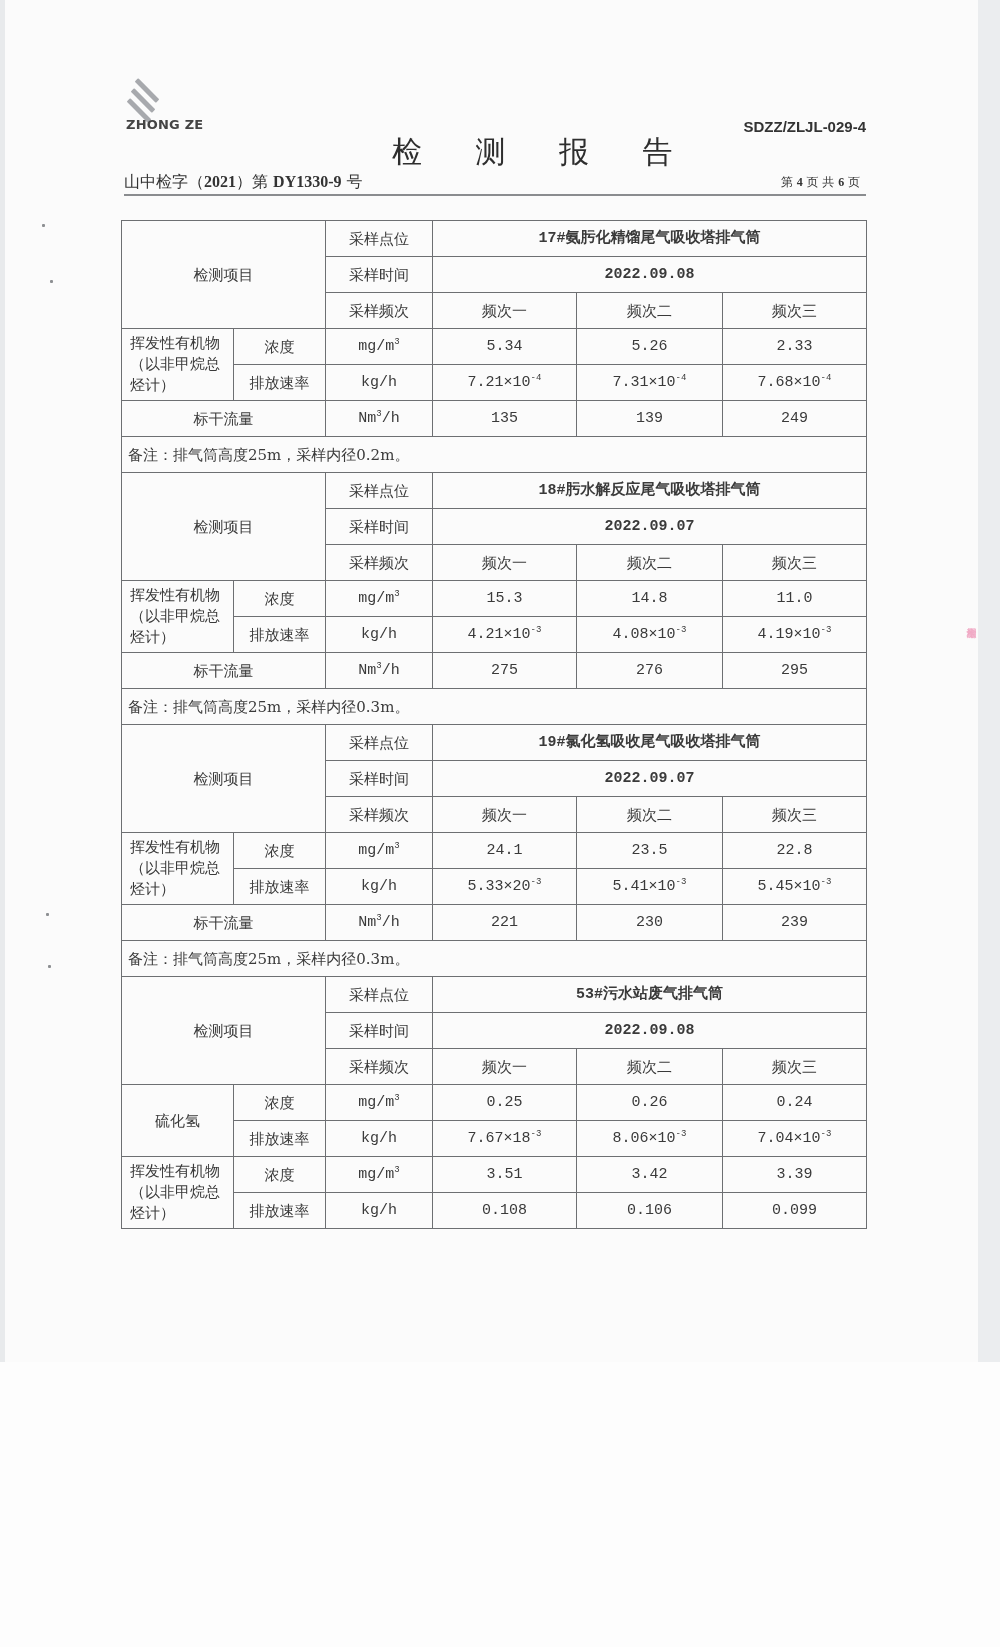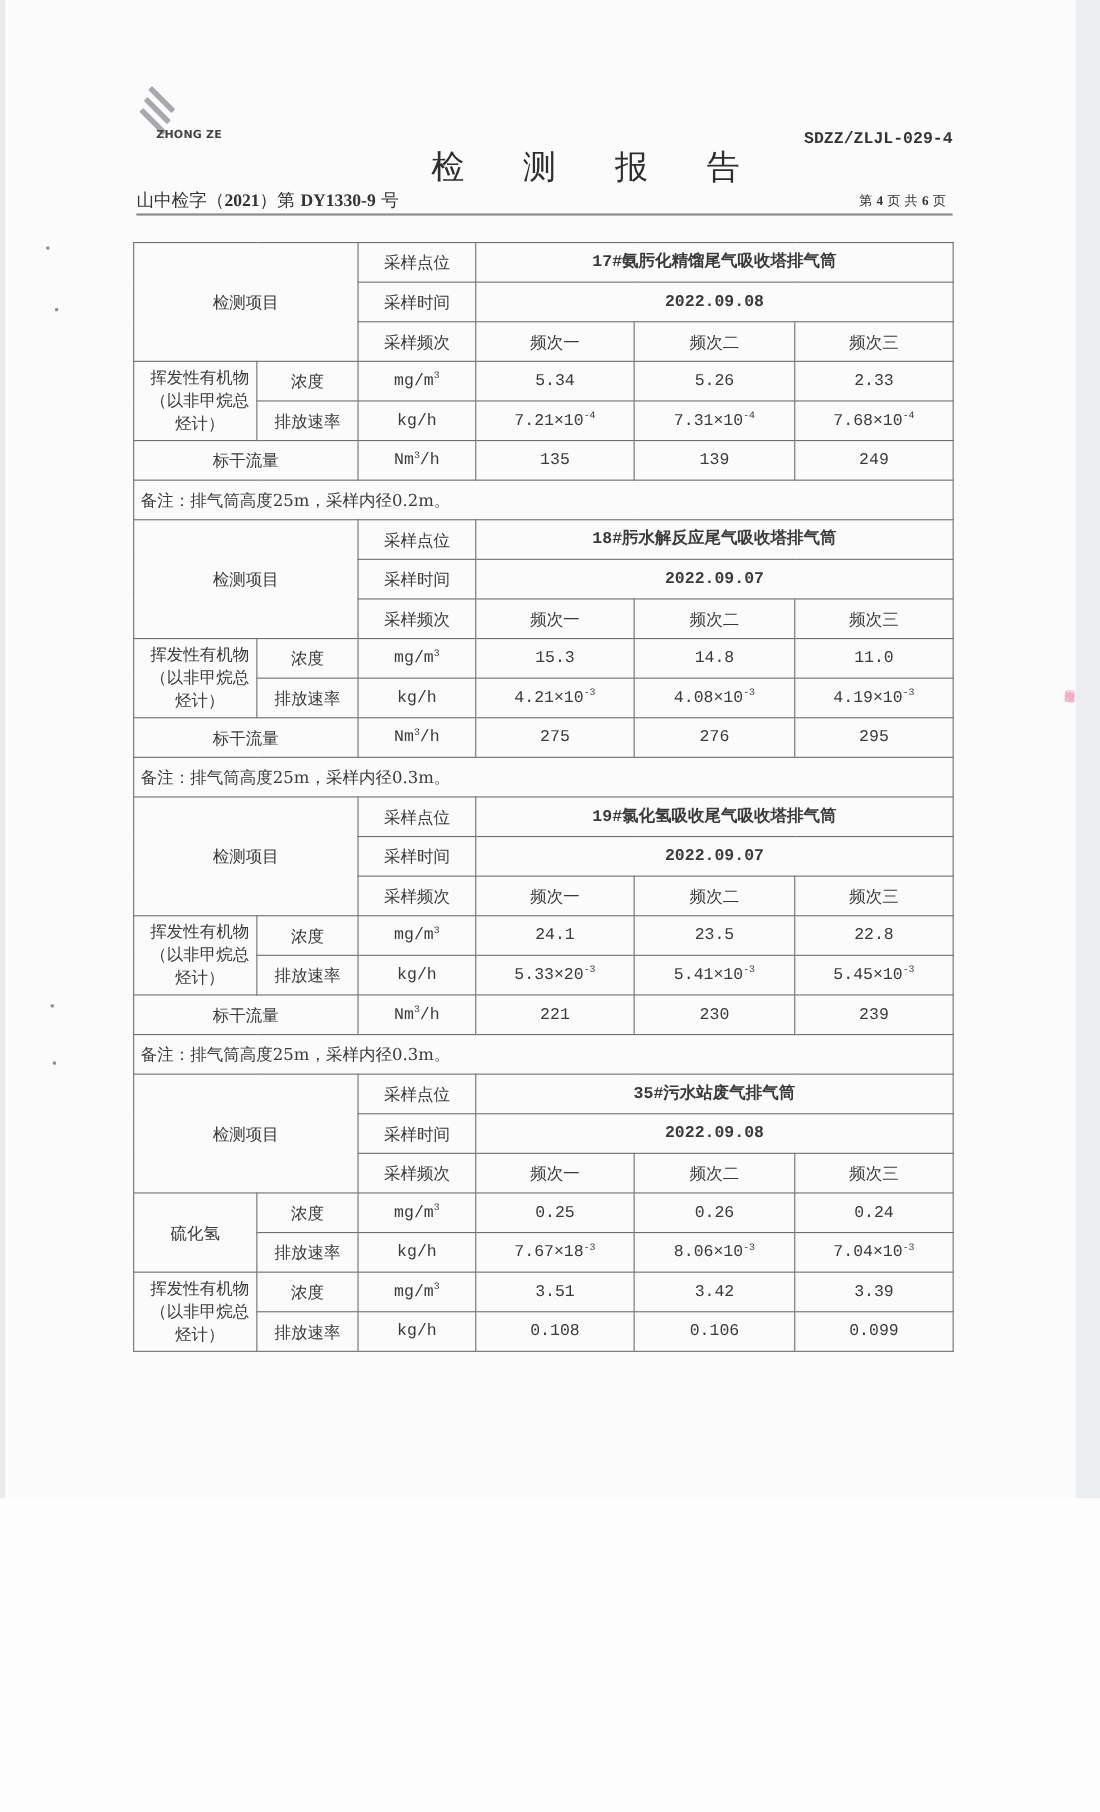--- a/index.html
+++ b/index.html
@@ -15,24 +15,24 @@
     position:absolute; left:5px; top:0; width:973px; height:1362px;
     background:#fbfbfb;
   }
   .logo { position:absolute; left:122px; top:76px; width:46px; height:52px; }
   .logo .bar { position:absolute; height:5px; width:30px; background:#a7a9ad; transform:rotate(45deg); border-radius:1px; }
   .logo .b1 { left:10px; top:12px; }
   .logo .b2 { left:6px; top:22px; }
   .logo .b3 { left:2px; top:32px; }
   .logo-text {
     position:absolute; left:126px; top:117px; font-family:"DejaVu Sans", sans-serif;
-    font-size:10px; font-weight:bold; color:#444; letter-spacing:0.2px;margin-left:16px;
+    font-size:13px; font-weight:bold; color:#444; letter-spacing:0.2px;
   }
   .doc-code {
-    position:absolute; right:134px; top:118px; font-family:Liberation Mono, monospace;
+    position:absolute; right:134px; top:118px; font-family:Liberation Sans, sans-serif;
     font-weight:bold; font-size:15px; color:#333;
   }
   .title {
     position:absolute; left:392px; top:132px; font-size:30px; letter-spacing:22px;
     color:#2e2e2e; font-family:"DejaVu Sans", sans-serif; font-weight:normal;
   }
   .report-no {
     position:absolute; left:124px; top:172px; font-size:16px; color:#333;
   }
   .report-no b { font-family:"Liberation Serif", serif; }
@@ -44,21 +44,21 @@
 
   table.report {
     position:absolute; left:121px; top:220px; width:745px;
     border-collapse:collapse; table-layout:fixed;
     font-size:15px; color:#3a3a3a;
   }
   table.report td {
     border:1px solid #6d6f72; text-align:center; vertical-align:middle;
     height:35px; padding:0; line-height:18px;
   }
-  table.report td.item-label { text-align:center; padding-left:8px; line-height:21px; }
+  table.report td.item-label { text-align:left; padding-left:8px; line-height:21px; }
   table.report td.note { text-align:left; padding-left:6px; }
   table.report td.bold { font-weight:bold; font-family:Liberation Mono, monospace; }
   .num { font-family:Liberation Mono, monospace; font-size:15px; }
   sup { font-size:9px; line-height:0; vertical-align:super; }
   .stamp {
     position:absolute; left:966px; top:620px; width:12px; height:140px;
     color:#ef9cbc; font-size:10px; line-height:14px; writing-mode:vertical-rl;
     font-family:"DejaVu Sans", sans-serif; opacity:0.85;
   }
   .dot { position:absolute; width:3px; height:3px; background:#8d8f92; border-radius:1px; }
@@ -218,21 +218,21 @@
         <td class="num"><span>221</span></td>
         <td class="num"><span>230</span></td>
         <td class="num"><span>239</span></td>
       </tr>
       <tr>
         <td colspan="6" class="note"><span>备注：排气筒高度25m，采样内径0.3m。</span></td>
       </tr>
       <tr>
         <td rowspan="3" colspan="2"><span>检测项目</span></td>
         <td><span>采样点位</span></td>
-        <td colspan="3" class="bold"><span>35#污水站废气排气筒</span></td>
+        <td colspan="3" class="bold"><span>53#污水站废气排气筒</span></td>
       </tr>
       <tr>
         <td><span>采样时间</span></td>
         <td colspan="3" class="bold"><span>2022.09.08</span></td>
       </tr>
       <tr>
         <td><span>采样频次</span></td>
         <td><span>频次一</span></td>
         <td><span>频次二</span></td>
         <td><span>频次三</span></td>

